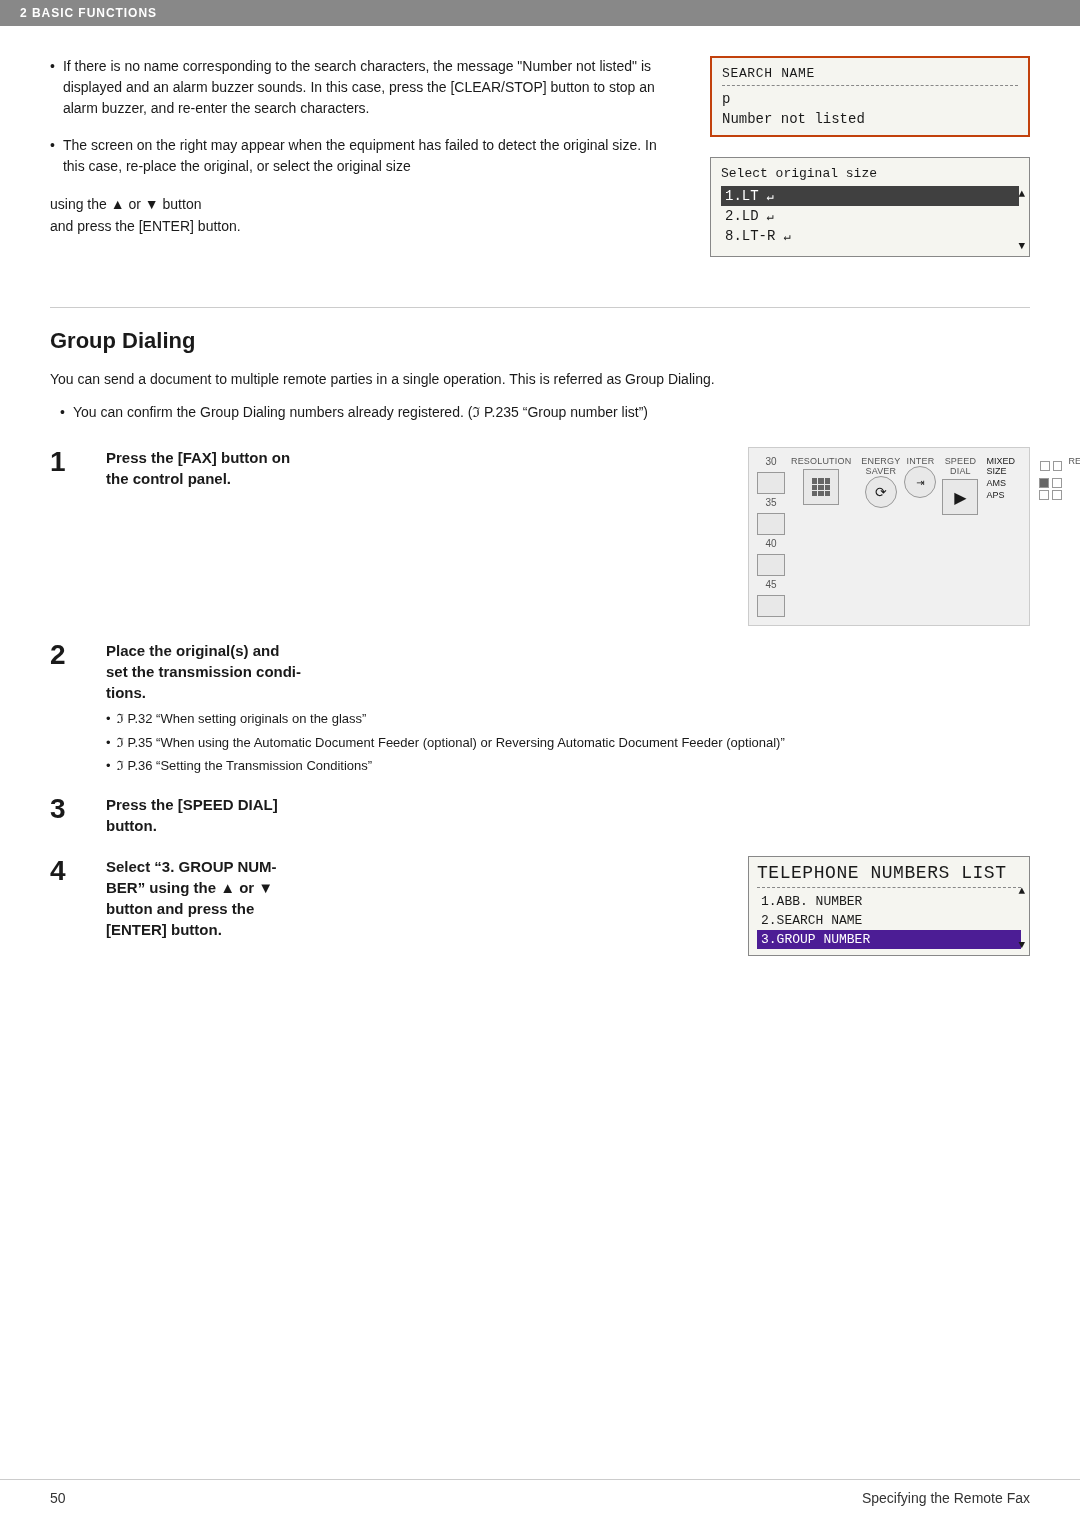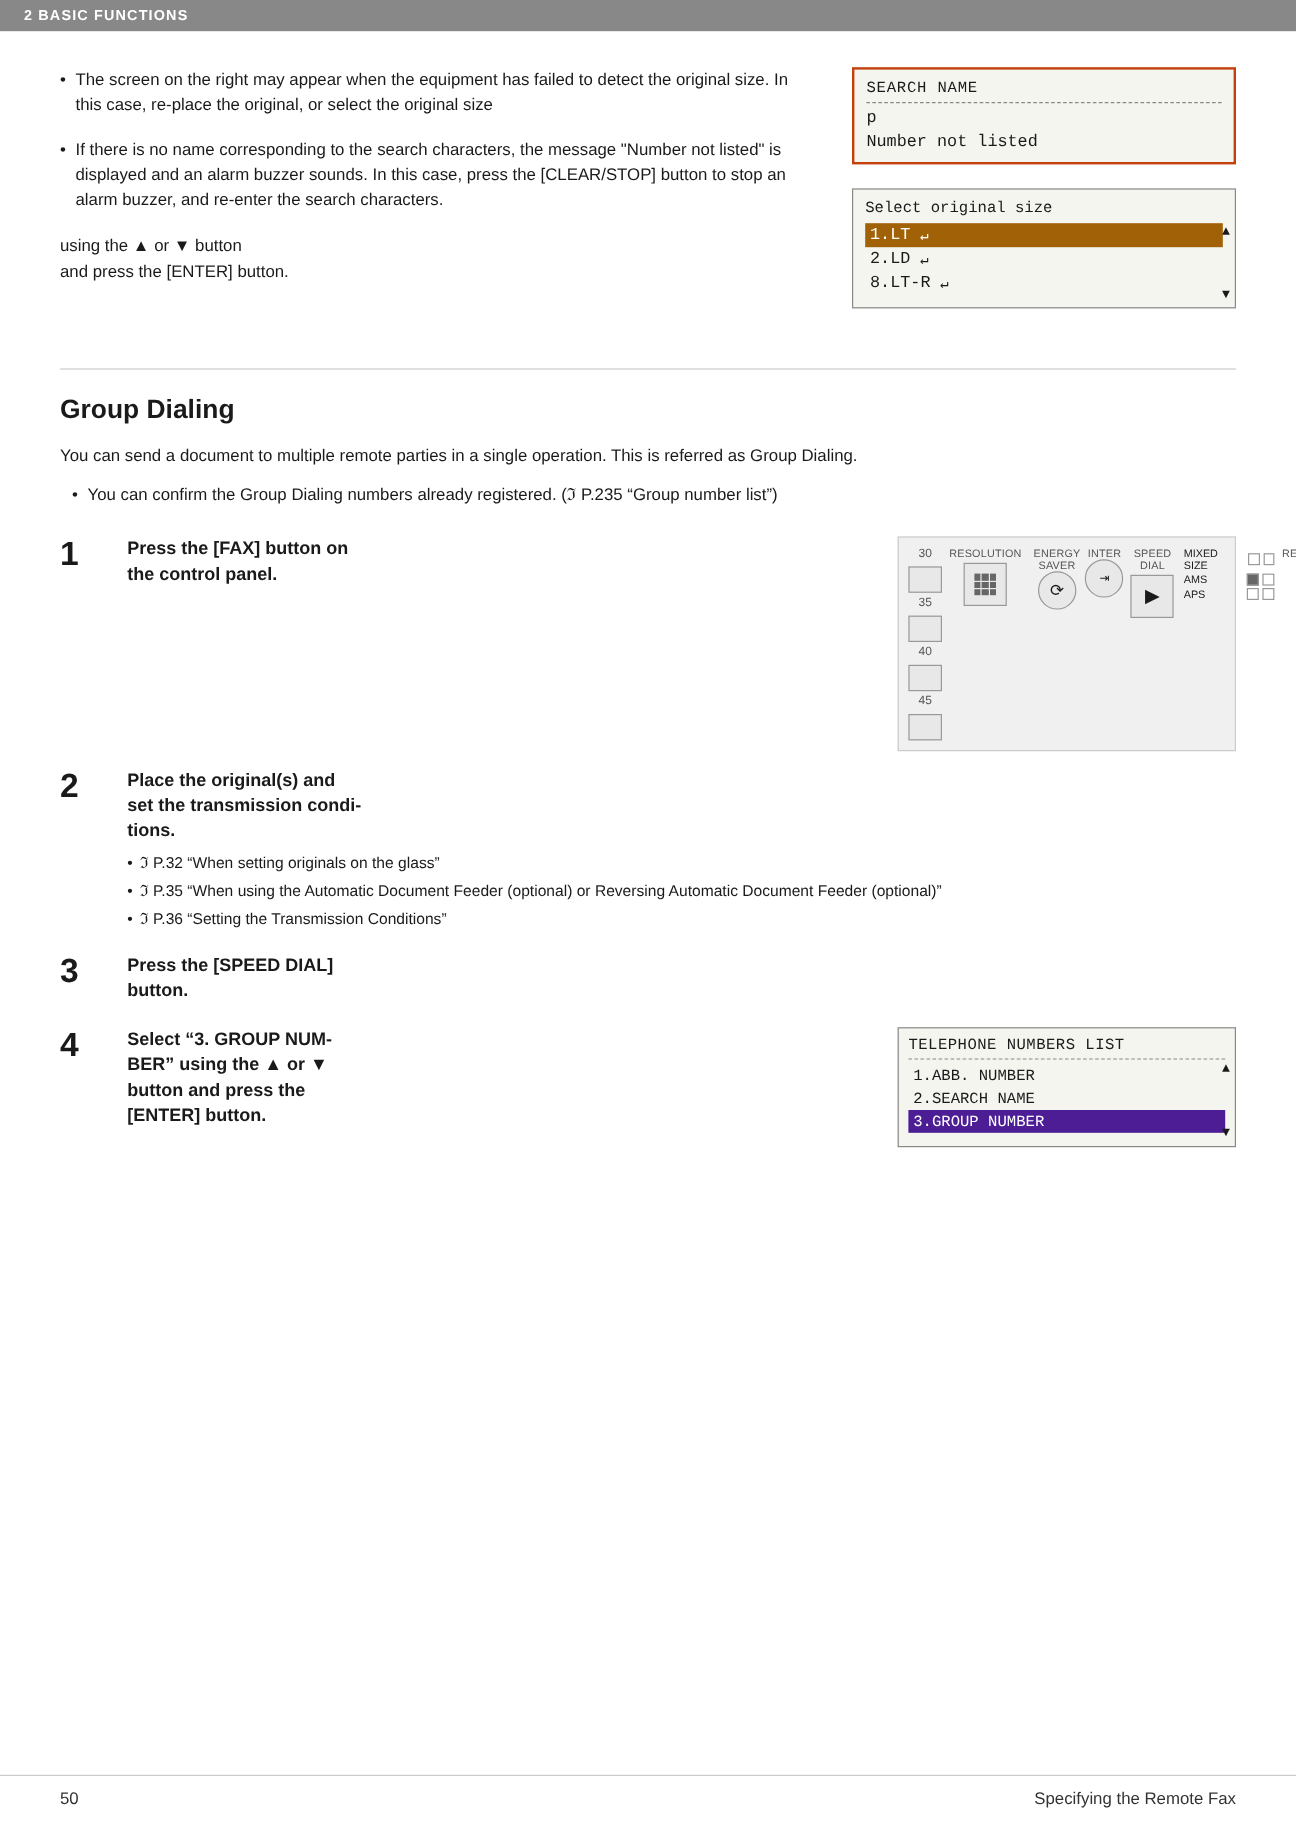--- a/index.html
+++ b/index.html
@@ -115,21 +115,21 @@
     }
 
     .lcd-row {
       display: flex;
       align-items: center;
       padding: 2px 4px;
       font-size: 14px;
     }
 
     .lcd-row.selected {
-      background: #a16207;
+      background: #404040;
       color: #fff;
     }
 
     .lcd-row .row-icon {
       margin-left: 8px;
       font-size: 12px;
     }
 
     .scroll-arrow {
       position: absolute;
@@ -368,21 +368,21 @@
       font-family: 'Courier New', Courier, monospace;
       font-size: 13px;
       padding: 6px 8px;
       min-height: 100px;
       position: relative;
       width: 100%;
     }
 
     .tel-lcd-box .lcd-title {
       margin-bottom: 4px;
-      font-size: 13px;
+      font-size: 18px;
       letter-spacing: 0.03em;
     }
 
     .tel-lcd-box .lcd-divider {
       border: none;
       border-top: 1px dashed #888;
       margin: 2px 0 4px 0;
     }
 
     .tel-row {
@@ -436,24 +436,24 @@
   <span>2   BASIC FUNCTIONS</span>
 </div>
 
 <div class="page-content">
 
   <div class="top-section">
 
     <div class="bullet-column">
       <ul>
         <li>
-          <span>The screen on the right may appear when the equipment has failed to detect the original size. In this case, re-place the original, or select the original size</span>
+          <span>If there is no name corresponding to the search characters, the message "Number not listed" is displayed and an alarm buzzer sounds. In this case, press the [CLEAR/STOP] button to stop an alarm buzzer, and re-enter the search characters.</span>
         </li>
         <li>
-          <span>If there is no name corresponding to the search characters, the message "Number not listed" is displayed and an alarm buzzer sounds. In this case, press the [CLEAR/STOP] button to stop an alarm buzzer, and re-enter the search characters.</span>
+          <span>The screen on the right may appear when the equipment has failed to detect the original size. In this case, re-place the original, or select the original size</span>
         </li>
       </ul>
       <div class="arrow-text">
         using the ▲ or ▼ button<br>
         and press the [ENTER] button.
       </div>
     </div>
 
     <div class="display-column">
 

